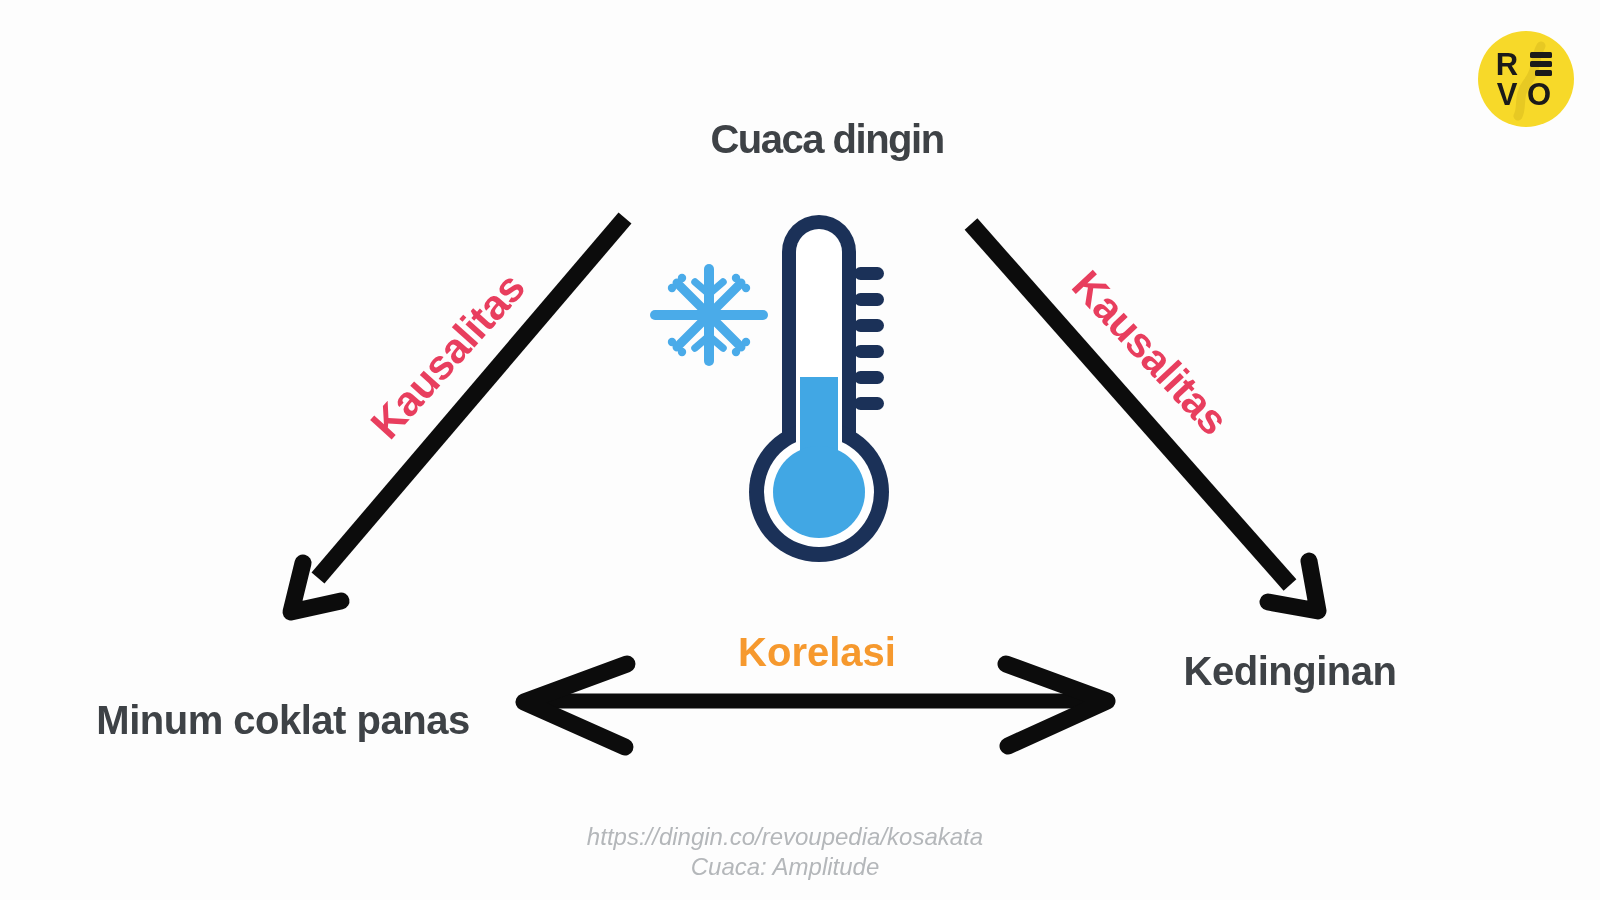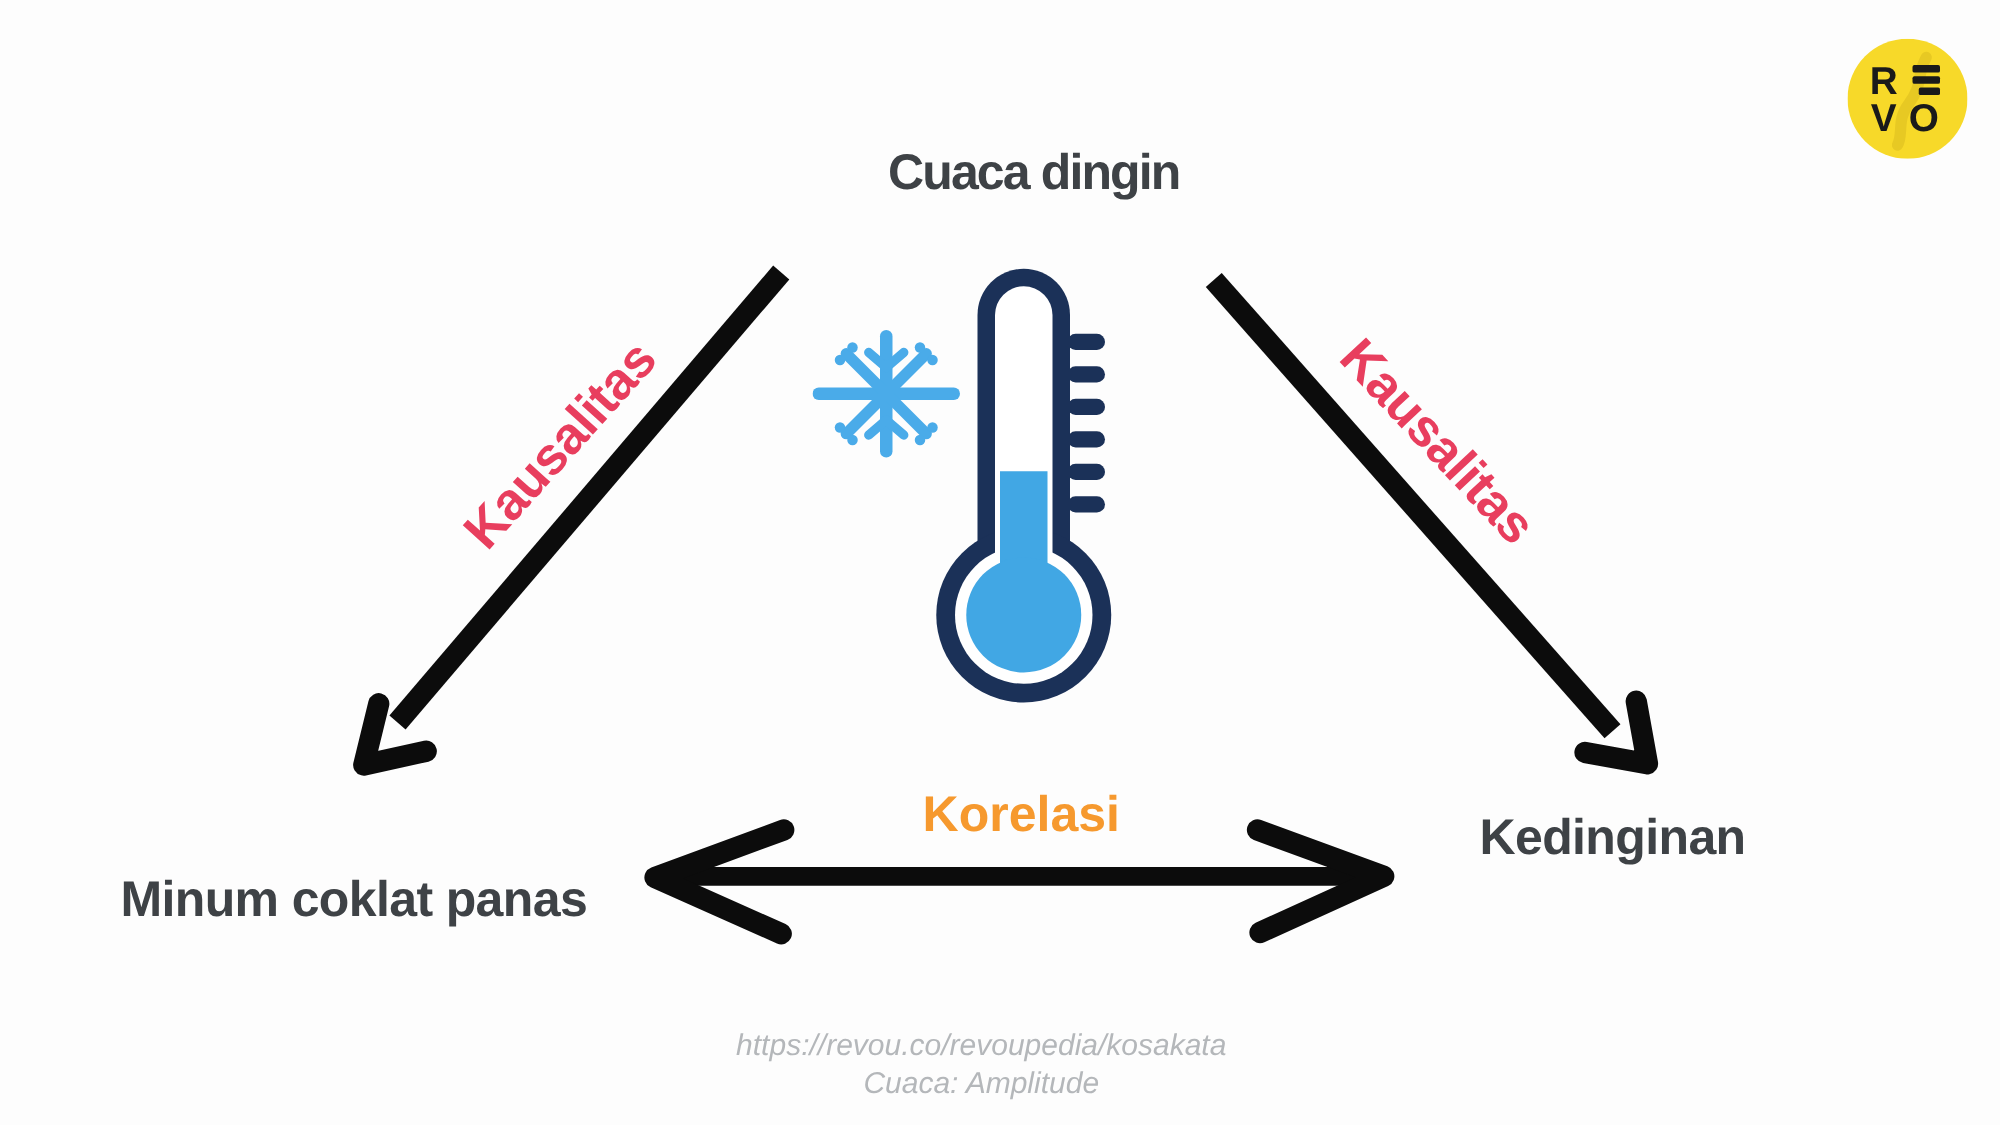--- a/index.html
+++ b/index.html
@@ -141,17 +141,17 @@
   </svg>
 
   <div class="k-label left">Kausalitas</div>
   <div class="k-label right">Kausalitas</div>
   <div class="cor-label">Korelasi</div>
 
   <div class="node bl">Minum coklat panas</div>
   <div class="node br">Kedinginan</div>
 
   <div class="footer">
-    <div>https://revou.co/revoupedia/kosakata</div>
+    <div>https://dingin.co/revoupedia/kosakata</div>
     <div>Cuaca: Amplitude</div>
   </div>
 
 </div>
 
 </body></html>

